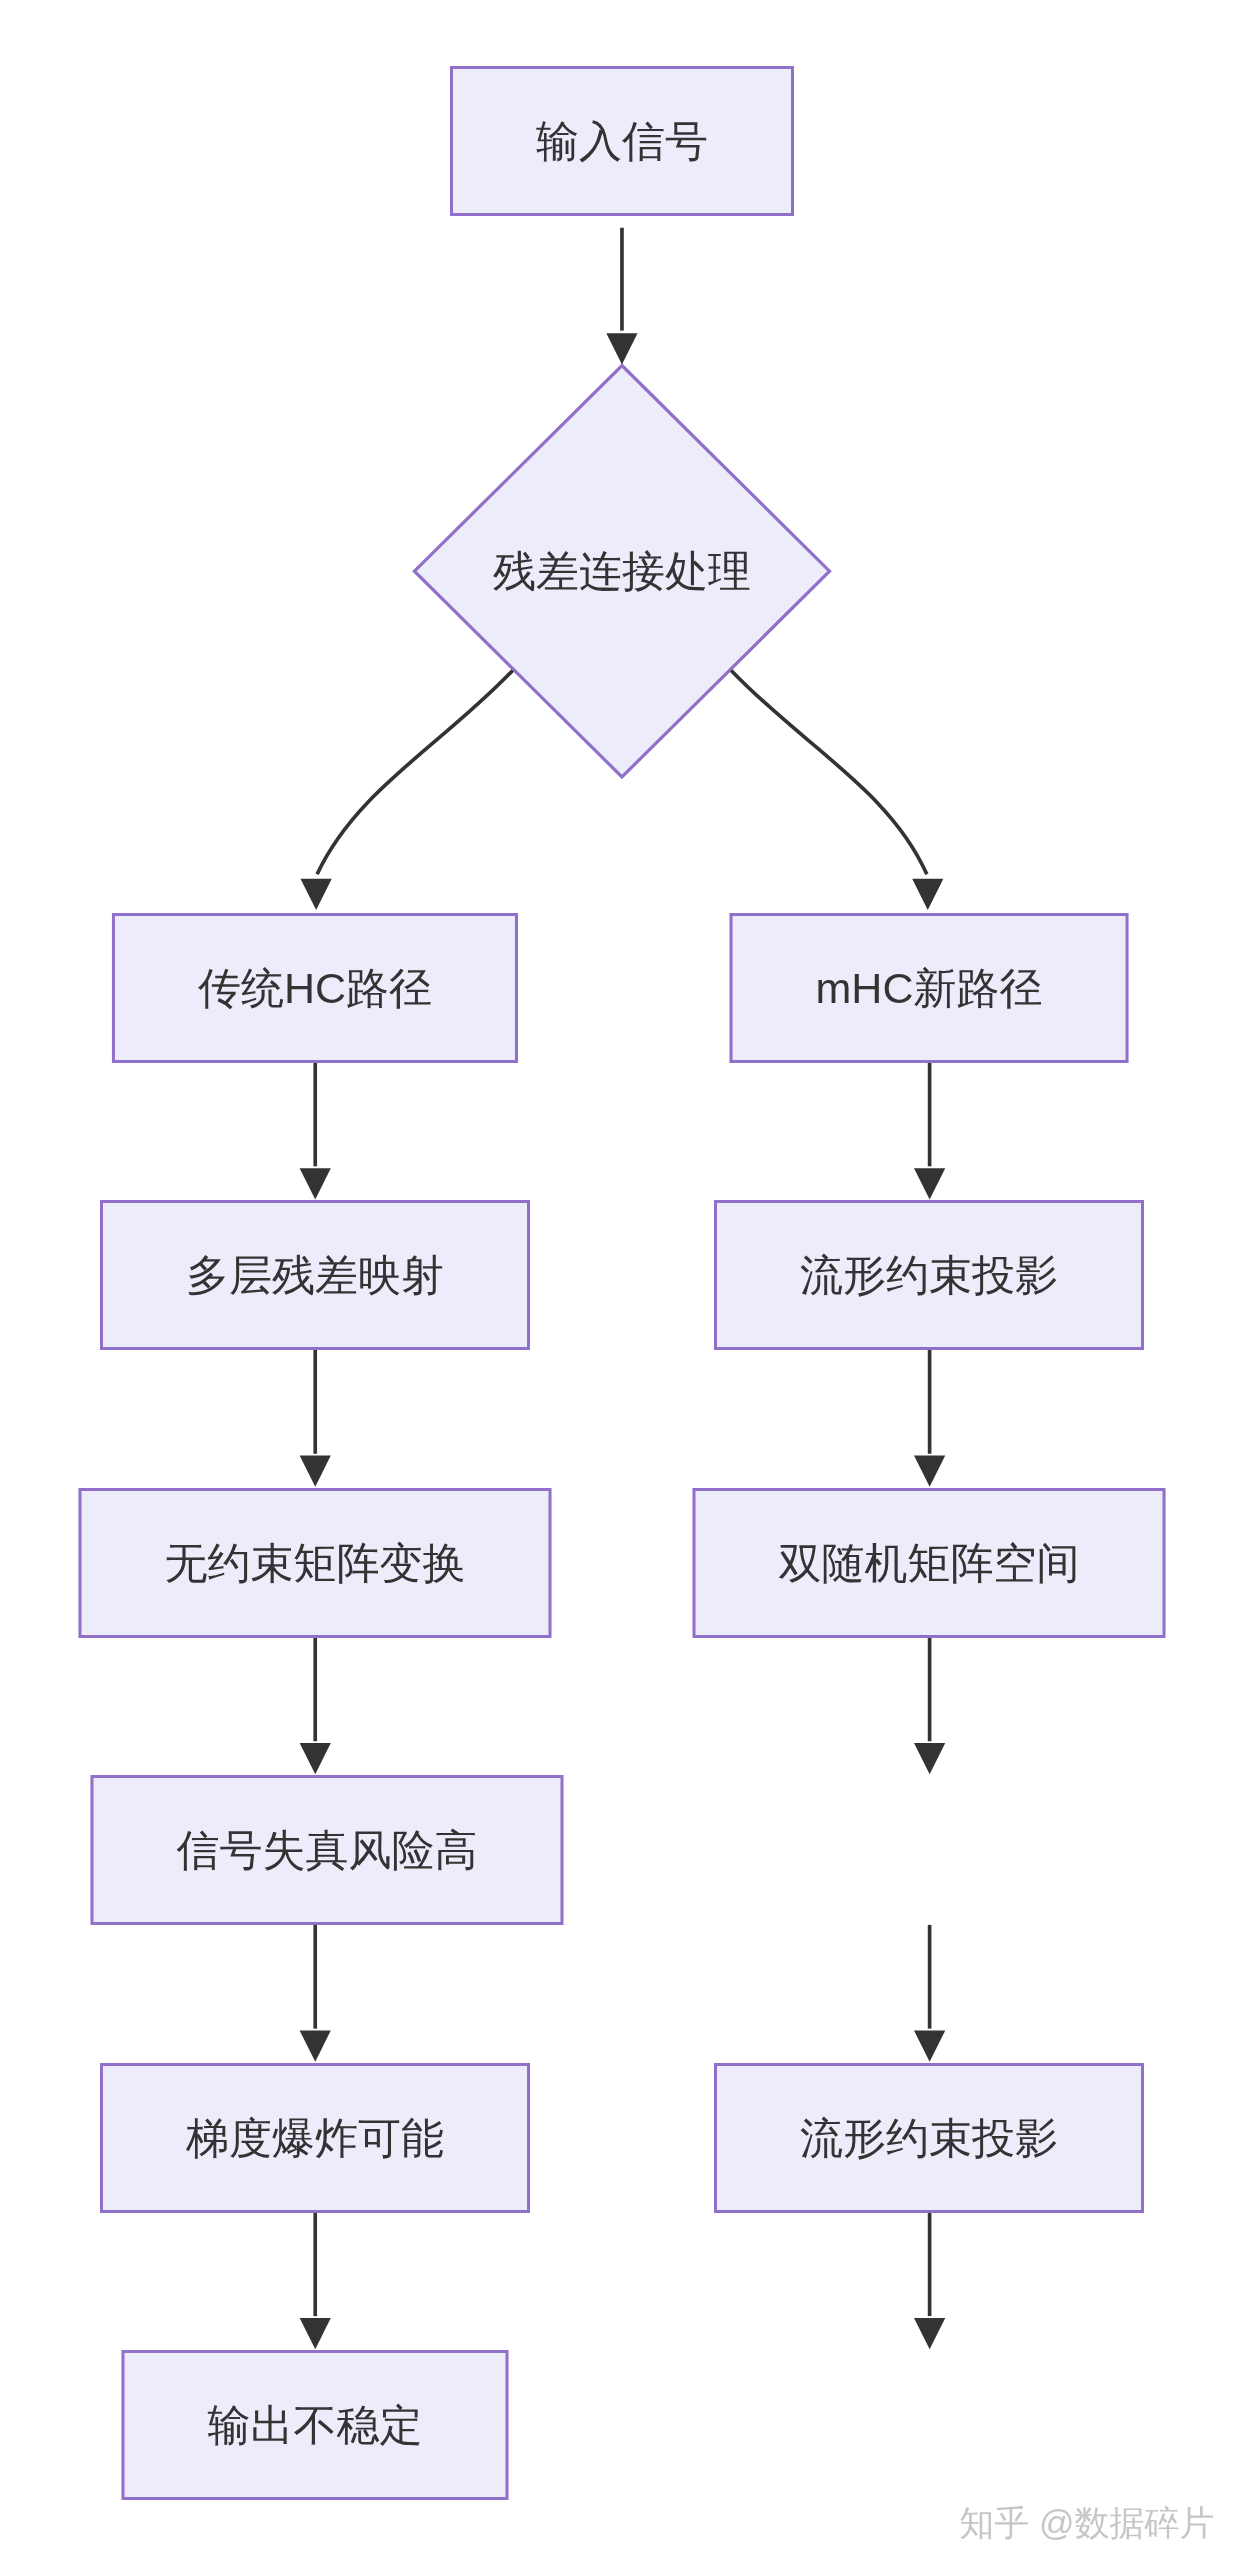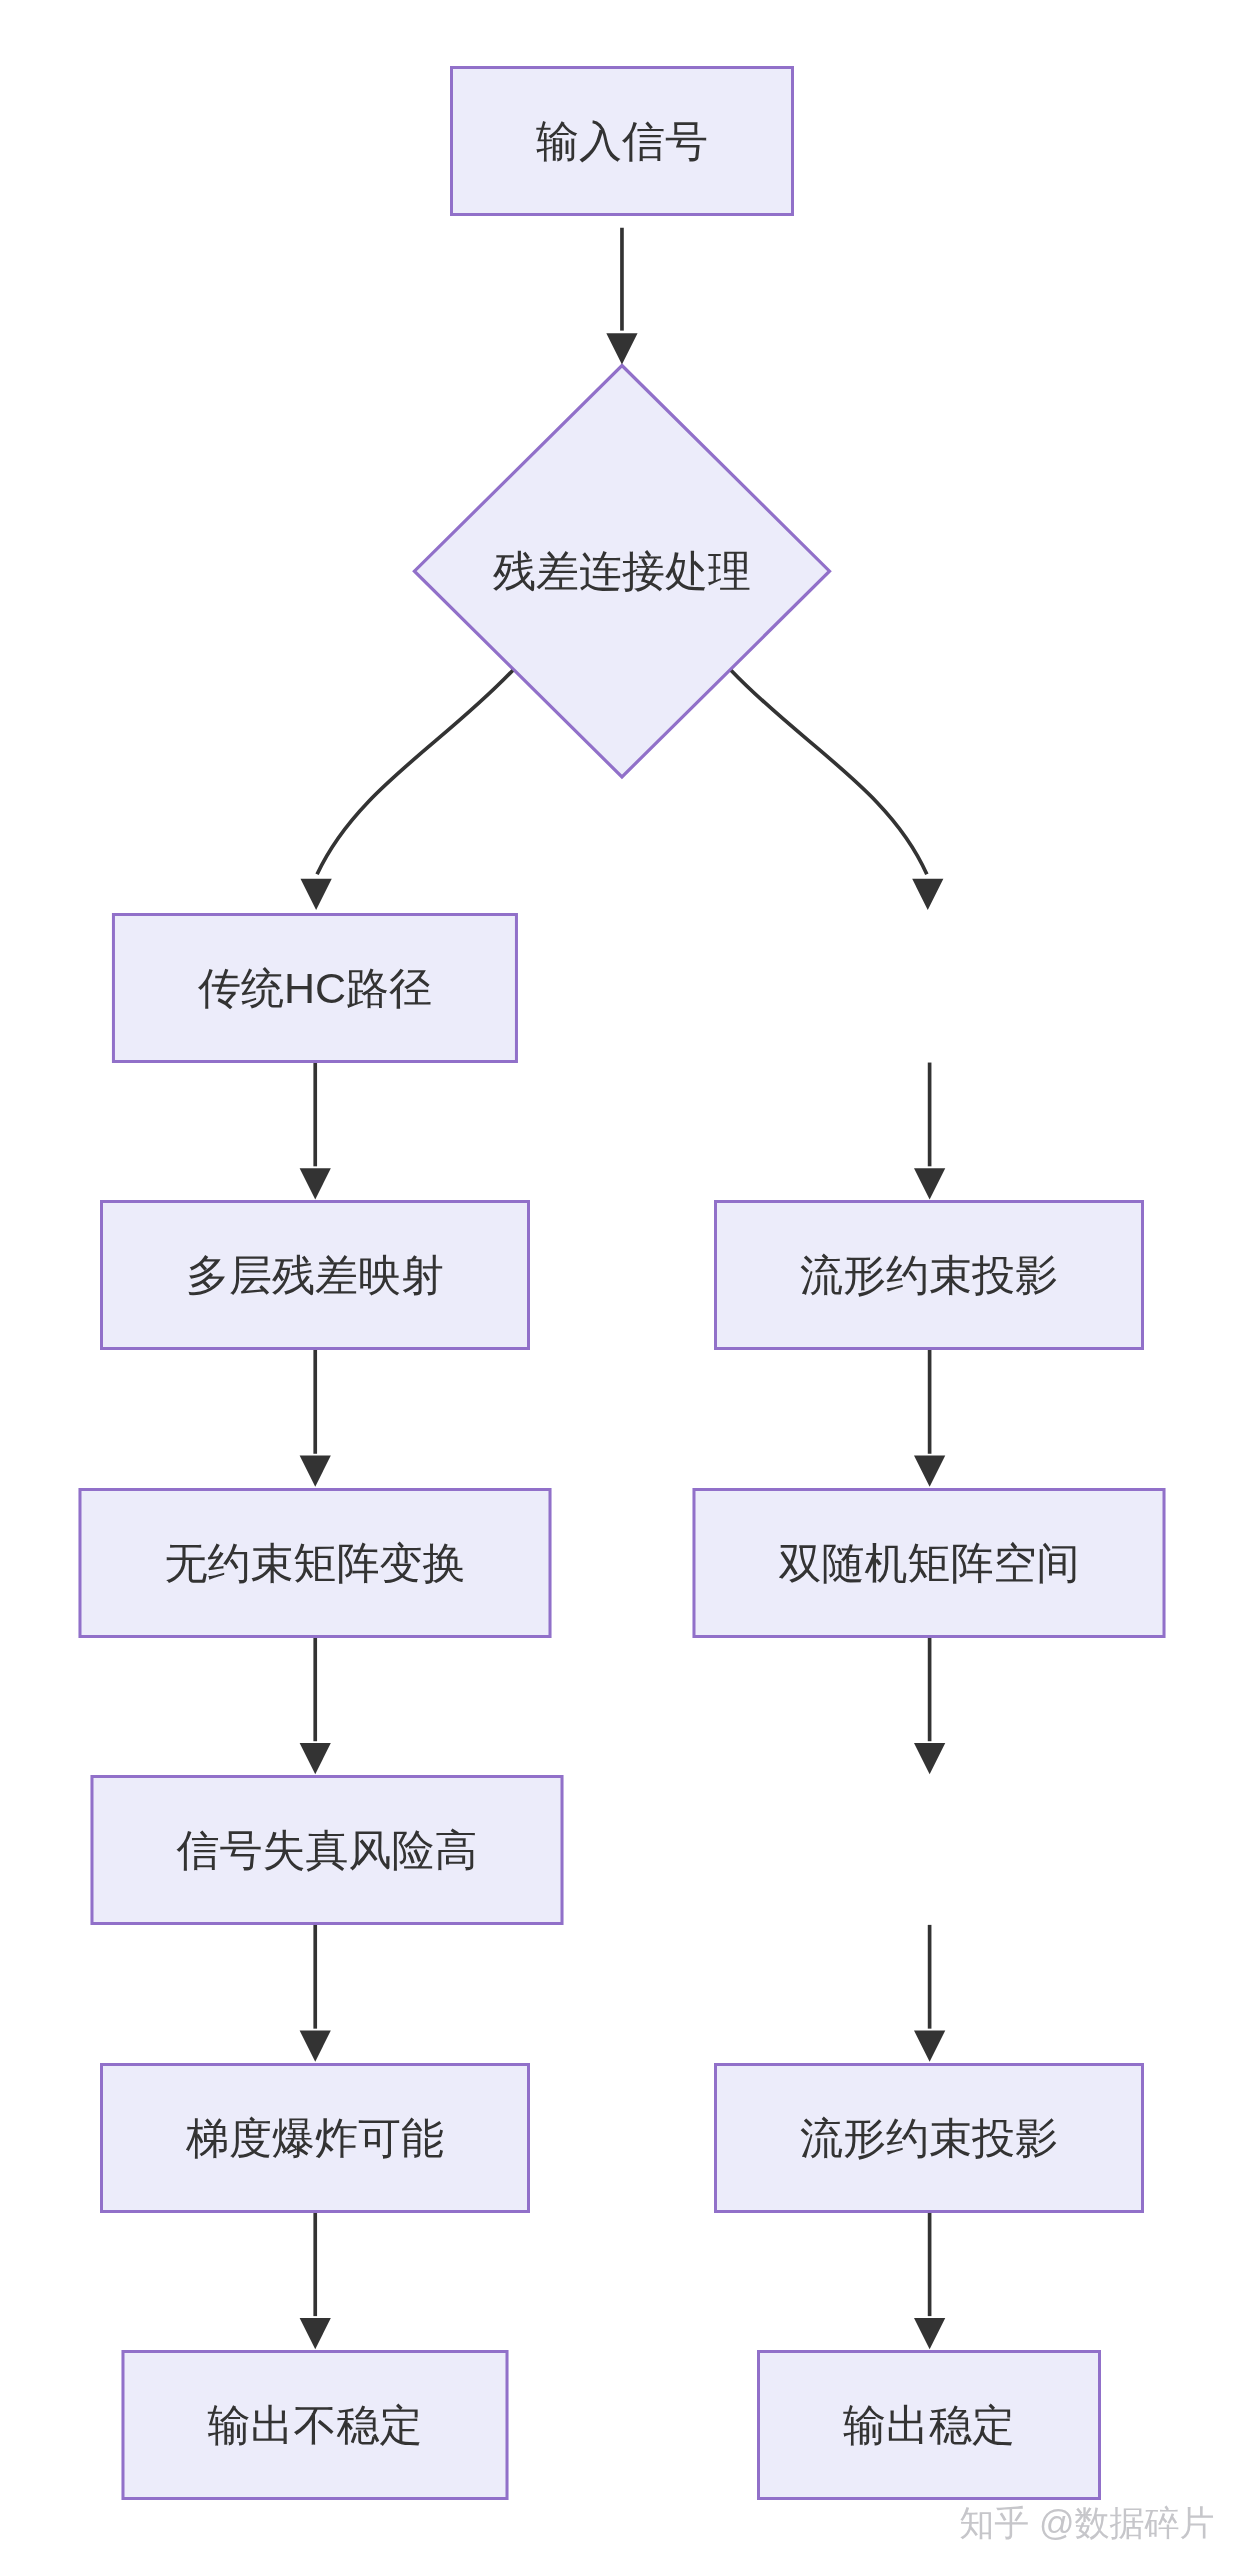--- a/index.html
+++ b/index.html
@@ -102,21 +102,21 @@
 
   <div class="diamond-label" style="left:622px;top:571px;">残差连接处理</div>
 
   <div class="node" style="left:315px;top:913px;">传统HC路径</div>
   <div class="node" style="left:315px;top:1200px;">多层残差映射</div>
   <div class="node" style="left:315px;top:1488px;">无约束矩阵变换</div>
   <div class="node" style="left:327px;top:1775px;">信号失真风险高</div>
   <div class="node" style="left:315px;top:2063px;">梯度爆炸可能</div>
   <div class="node" style="left:315px;top:2350px;">输出不稳定</div>
 
+  <div class="node" style="left:929px;top:913px;">mHC新路径</div>
   <div class="node" style="left:929px;top:1200px;">流形约束投影</div>
   <div class="node" style="left:929px;top:1488px;">双随机矩阵空间</div>
   <div class="node" style="left:929px;top:2063px;">流形约束投影</div>
-  <div class="node" style="left:929px;top:2350px;">输出稳定</div>
 
   <div class="watermark">知乎 @数据碎片</div>
 
 </div>
 
 
 </body></html>

